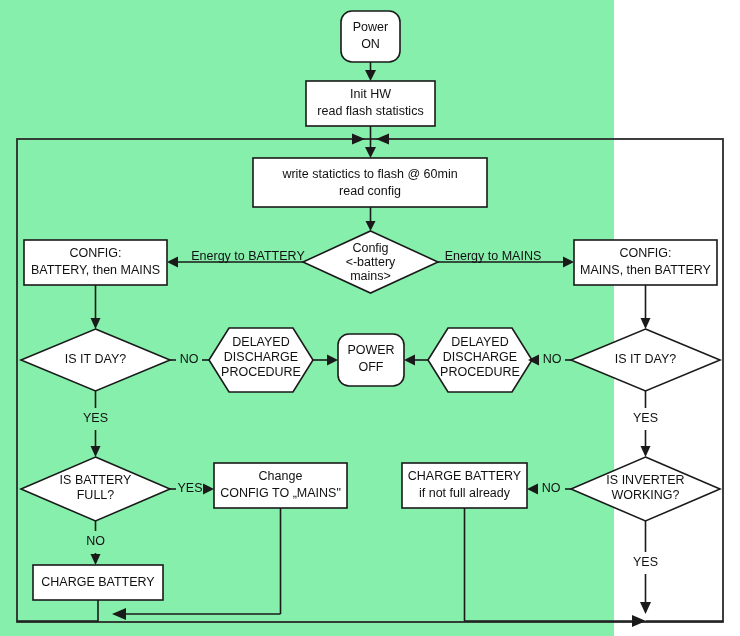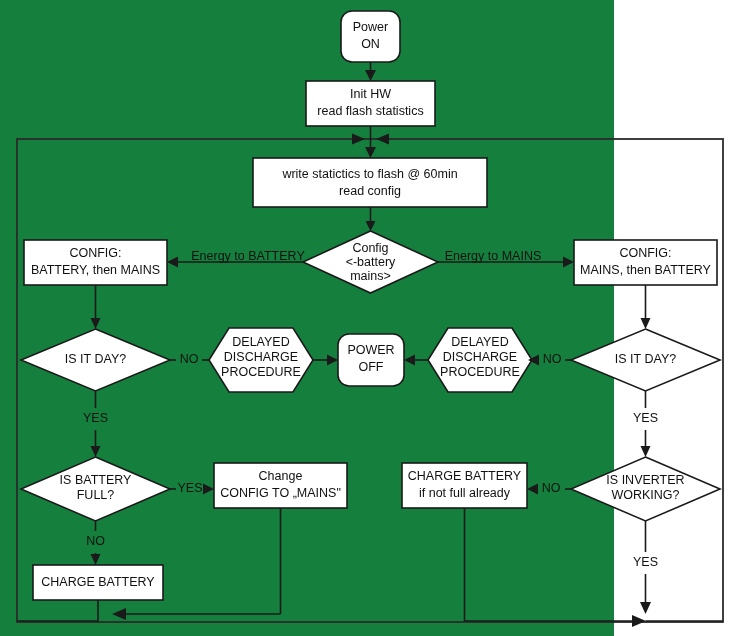--- a/index.html
+++ b/index.html
@@ -4,21 +4,21 @@
 <style>
   html, body {
     margin: 0;
     padding: 0;
     background: #ffffff;
   }
   #canvas {
     position: relative;
     width: 614px;
     height: 636px;
-    background: #15803d;
+    background: #86efac;
     font-family: "Liberation Sans", sans-serif;
   }
   svg#flow {
     display: block;
     width: 740px;
     height: 636px;
   }
   .shape {
     fill: #ffffff;
     stroke: #1a1a1a;

